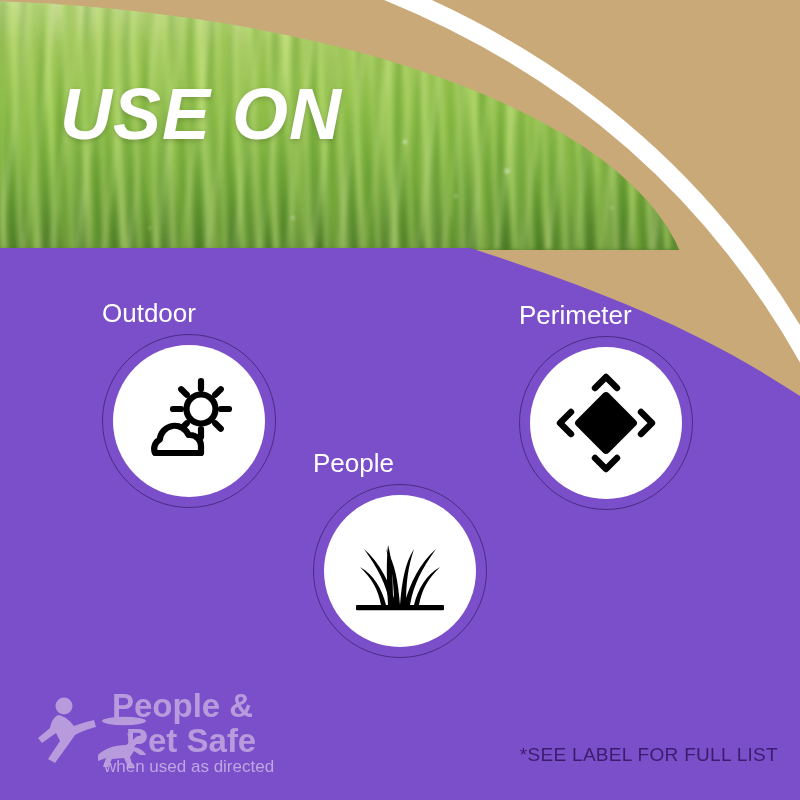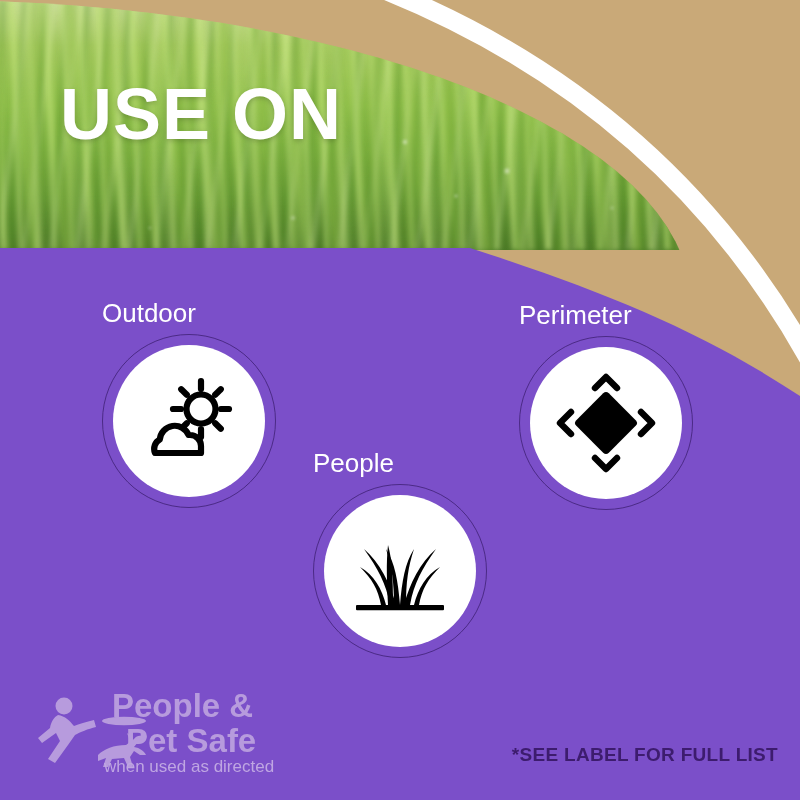--- a/index.html
+++ b/index.html
@@ -100,20 +100,21 @@
     filter: blur(1.4px);
   }
 
   
   .use-on {
     position: absolute;
     left: 60px;
     top: 78px;
     font-size: 72px;
     font-weight: 700;
+    font-style: italic;
     color: #ffffff;
     letter-spacing: 1px;
     line-height: 1;
     white-space: nowrap;
     text-shadow: 0 2px 5px rgba(0,0,0,0.18);
   }
 
   
   .feature {
     position: absolute;
@@ -171,21 +172,21 @@
     top: 683px;
     width: 260px;
     height: 100px;
   }
   .see-label {
     position: absolute;
     right: 22px;
     top: 744px;
     color: #3D1C6E;
     font-size: 19px;
-    font-weight: 700;
+    font-weight: 400;
     letter-spacing: 0.3px;
     white-space: nowrap;
   }
 </style>
 </head>
 <body>
 
 <div id="poster">
 
   <div class="layer" style="background:#C9A978;"></div>

